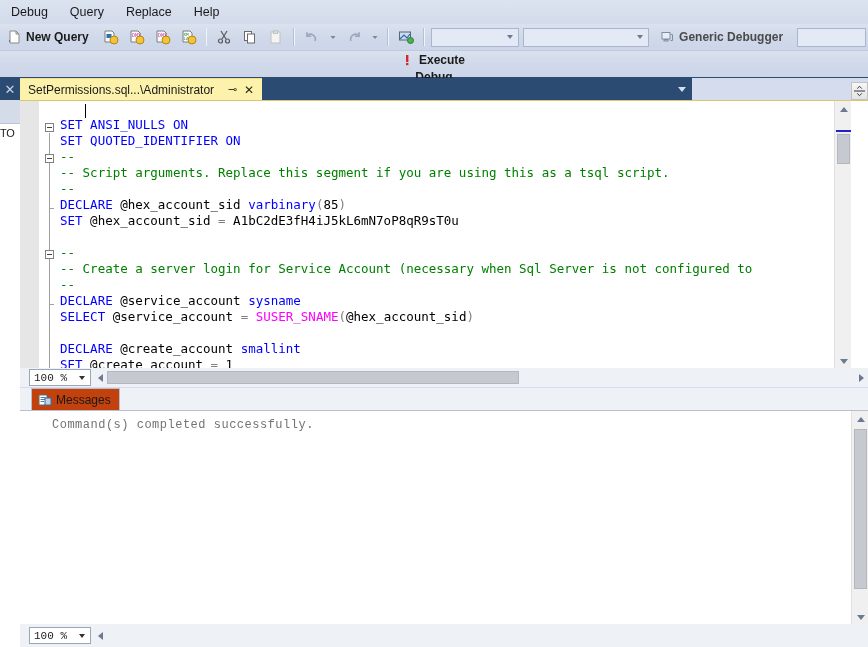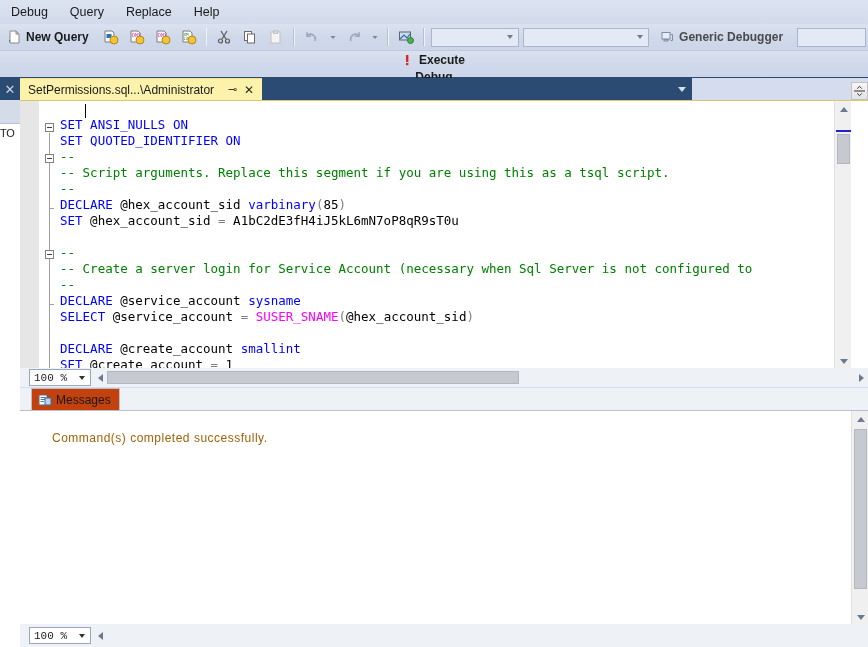--- a/index.html
+++ b/index.html
@@ -197,22 +197,22 @@
     background:#c2410c;border:1px solid #b9c0cc;border-bottom:none;
     display:flex;align-items:center;padding:0 8px 0 6px;box-sizing:border-box;
     font-size:12px;color:#1a1a1a;
   }
   .res-tab .lbl{margin-left:4px;}
   .results-body{
     position:absolute;left:20px;top:410px;width:848px;height:214px;background:#ffffff;
     box-sizing:border-box;border-top:1px solid #b9c0cc;
   }
   .msg-text{
-    position:absolute;left:32px;top:20px;
-    font-family:Liberation Sans, sans-serif;font-size:12px;color:#a16207;white-space:pre;
+    position:absolute;left:32px;top:7px;
+    font-family:Liberation Mono, monospace;font-size:12px;color:#737373;white-space:pre;
     letter-spacing:0.5px;
   }
   .res-vsb{
     position:absolute;right:0;top:0;width:17px;height:214px;background:#f0f0f0;
     border-left:1px solid #e0e0e0;box-sizing:border-box;
   }
 
   
   .bottom-status{
     position:absolute;left:20px;top:624px;width:848px;height:23px;

